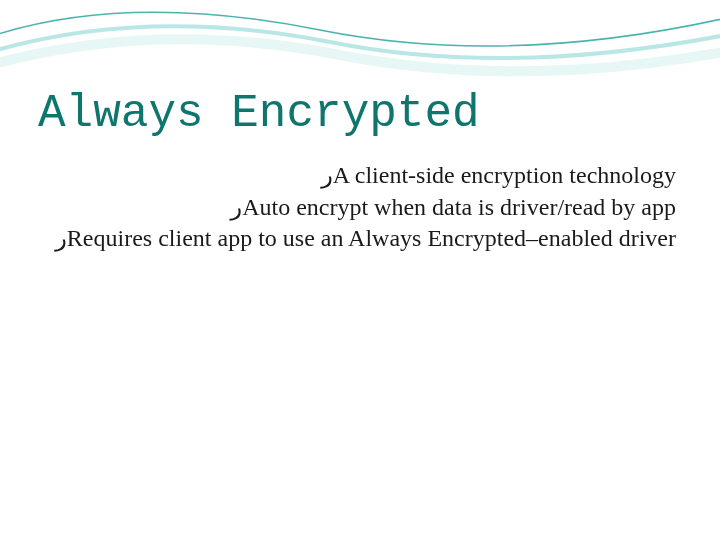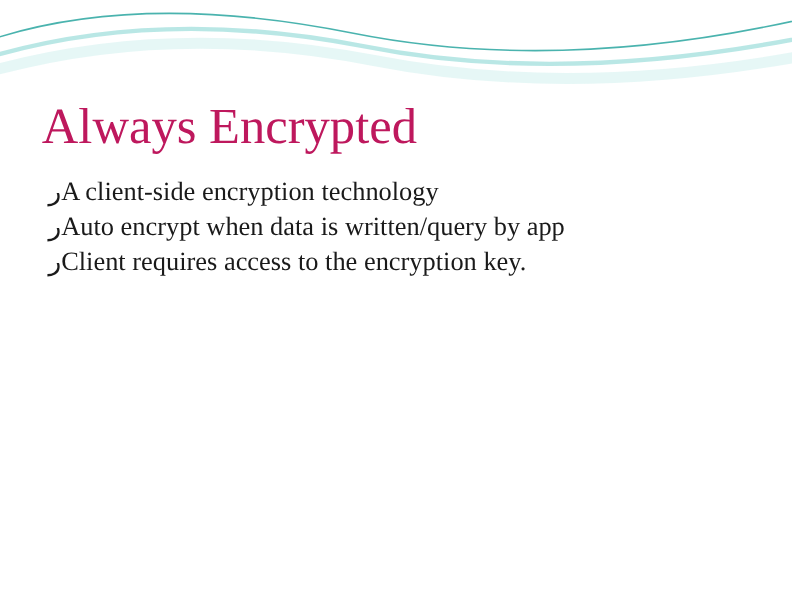--- a/index.html
+++ b/index.html
@@ -18,53 +18,54 @@
     top: 0;
     left: 0;
     width: 720px;
     height: 100px;
     pointer-events: none;
   }
   .title {
     position: absolute;
     top: 88px;
     left: 38px;
-    font-family: Liberation Serif, serif;
+    font-family: Liberation Mono, monospace;
     font-size: 46px;
     font-weight: 400;
-    color: #be185d;
+    color: #0f766e;
     letter-spacing: 0px;
   }
   .body {
     position: absolute;
     top: 160px;
     left: 44px;
     right: 44px;
     font-size: 24px;
     line-height: 1.32;
   }
   .item {
     display: block;
     text-indent: -24px;
     padding-left: 24px;
     margin: 0;
+    text-align: right;
   }
   .bullet {
     font-family: Georgia, serif;
     display: inline;
   }
 </style>
 </head>
 <body>
 
 <svg class="decor" viewBox="0 0 720 100" preserveAspectRatio="none">
   <path d="M -20 40 Q 120 -10 320 30 Q 520 70 760 10" stroke="#2aa6a0" stroke-width="1.5" fill="none" opacity="0.85"></path>
   <path d="M -20 55 Q 140 5 330 42 Q 520 80 760 28" stroke="#7fd4cf" stroke-width="4" fill="none" opacity="0.55"></path>
   <path d="M -20 68 Q 150 18 340 55 Q 530 92 760 45" stroke="#b8e8e5" stroke-width="10" fill="none" opacity="0.35"></path>
 </svg>
 
 <div class="title">Always Encrypted</div>
 
 <div class="body">
   <p class="item"><span class="bullet">ر</span><span>A client-side encryption technology</span></p>
-  <p class="item"><span class="bullet">ر</span><span>Auto encrypt when data is written/query by app</span></p>
-  <p class="item"><span class="bullet">ر</span><span>Client requires access to the encryption key.</span></p>
+  <p class="item"><span class="bullet">ر</span><span>Auto encrypt when data is driver/read by app</span></p>
+  <p class="item"><span class="bullet">ر</span><span>Requires client app to use an Always Encrypted–enabled driver</span></p>
 </div>
 
 </body></html>

